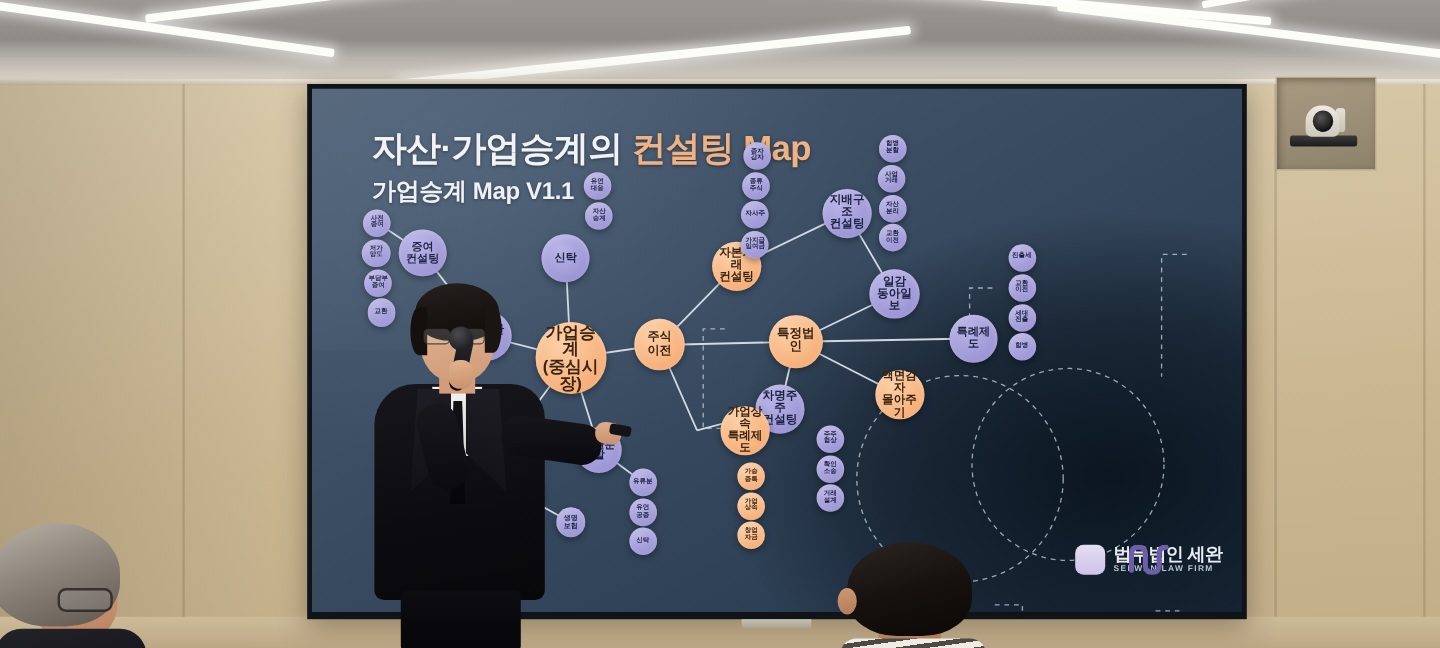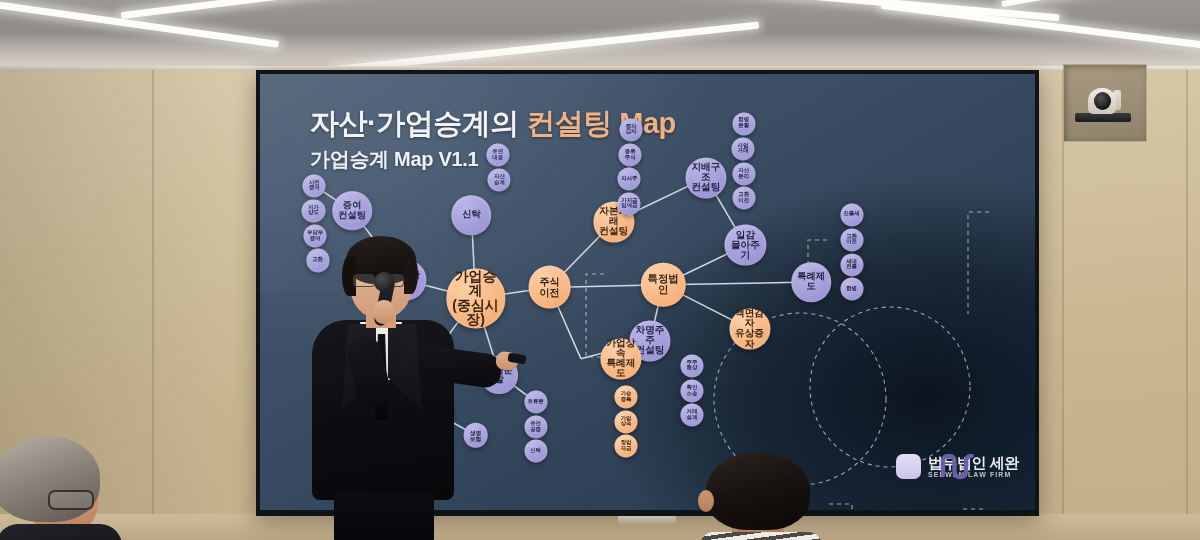--- a/index.html
+++ b/index.html
@@ -306,31 +306,31 @@
             <div class="node n-orange" style="left: 353.769px; top: 147.736px; width: 41.1359px; height: 41.1359px; font-size: 9.66693px;">
               <span style="white-space: pre-line;">자본거래
 컨설팅</span>
             </div>
             <div class="node n-purple" style="left: 445.913px; top: 103.595px; width: 41.1359px; height: 41.1359px; font-size: 9.66693px;">
               <span style="white-space: pre-line;">지배구조
 컨설팅</span>
             </div>
             <div class="node n-purple" style="left: 485.403px; top: 171.157px; width: 41.1359px; height: 41.1359px; font-size: 9.66693px;">
               <span style="white-space: pre-line;">일감
-몰아주기</span>
+동아일보</span>
             </div>
             <div class="node n-orange" style="left: 403.132px; top: 210.793px; width: 44.4268px; height: 44.4268px; font-size: 10.4403px;">
               <span style="white-space: pre-line;">특정법인</span>
             </div>
             <div class="node n-purple" style="left: 551.221px; top: 208.091px; width: 39.4904px; height: 39.4904px; font-size: 9.28025px;">
               <span style="white-space: pre-line;">특례제도</span>
             </div>
             <div class="node n-orange" style="left: 489.517px; top: 254.934px; width: 41.1359px; height: 41.1359px; font-size: 9.66693px;">
               <span style="white-space: pre-line;">액면감자
-유상증자</span>
+몰아주기</span>
             </div>
             <div class="node n-purple" style="left: 389.968px; top: 266.645px; width: 41.1359px; height: 41.1359px; font-size: 9.66693px;">
               <span style="white-space: pre-line;">차명주주
 컨설팅</span>
             </div>
             <div class="node n-orange" style="left: 320.86px; top: 284.661px; width: 41.1359px; height: 41.1359px; font-size: 9.66693px; margin-left: 40px;">
               <span style="white-space: pre-line;">가업상속
 특례제도</span>
             </div>
             <div class="node n-purple" style="left: 239.411px; top: 300.876px; width: 37.845px; height: 37.845px; font-size: 8.89358px;">

